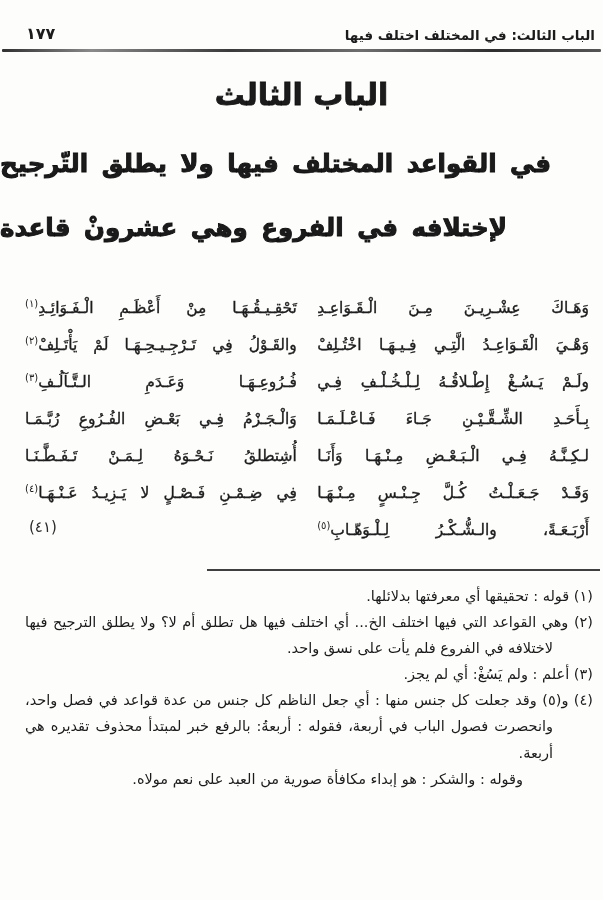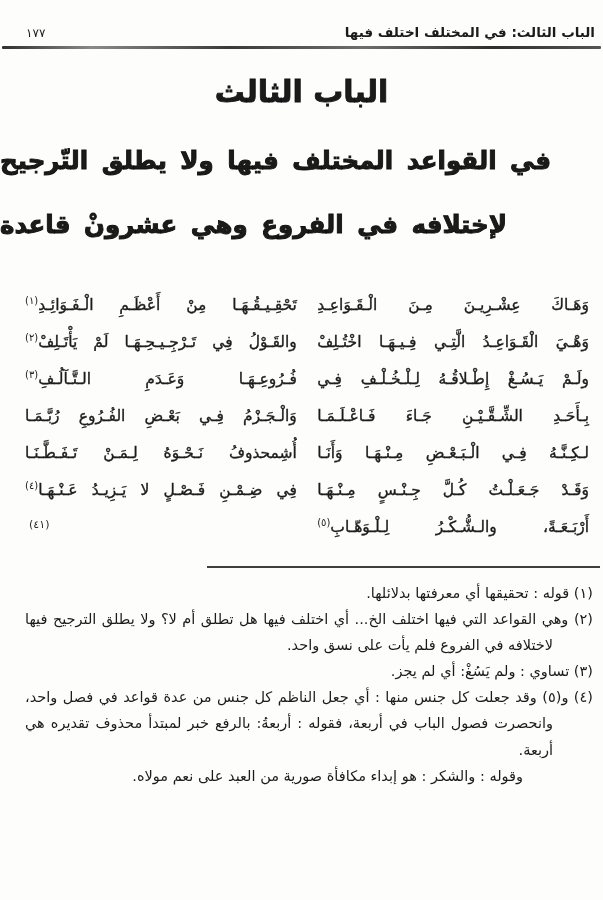--- a/index.html
+++ b/index.html
@@ -12,21 +12,21 @@
     overflow:hidden;
   }
   .page{width:603px;height:900px;background:#fdfdfc;position:relative;}
 
   
   .running-head{
     display:flex;justify-content:space-between;align-items:flex-end;
     padding:24px 8px 5px 26px;
   }
   .running-title{font-size:13.5px;font-weight:bold;letter-spacing:0;}
-  .page-number{font-size:12px;font-weight:normal;}
+  .page-number{font-size:16px;font-weight:bold;}
   .head-rule{
     height:3px;margin:1px 2px 0 2px;border-radius:1px;
     background:linear-gradient(to left,#555 0%,#2e2e2e 18%,#6e6e6e 40%,#3a3a3a 62%,#8a8a8a 85%,#303030 100%);
   }
 
   
   .chapter-title{
     text-align:center;font-size:30px;font-weight:bold;margin:25px 0 8px 0;
     -webkit-text-stroke:0.8px #111;
   }
@@ -40,21 +40,21 @@
   .poem{margin:30px 14px 0 25px;}
   .verse-row{display:flex;justify-content:space-between;line-height:37px;position:relative;}
   .hemi{
     width:48.2%;font-size:15.5px;
     text-align:justify;text-align-last:justify;
     -webkit-text-stroke:0.35px #222;
     white-space:normal;
   }
   .hemi sup{font-size:10px;-webkit-text-stroke:0;line-height:0;}
   .verse-count{
-    position:absolute;left:4px;bottom:3px;font-size:11px;
+    position:absolute;left:4px;bottom:3px;font-size:15px;
     -webkit-text-stroke:0;color:#2a2a2a;
   }
 
   
   .fn-rule{
     height:2px;background:#3f3f3f;width:393px;
     margin:20px 3px 12px auto;
   }
   .footnotes{
     margin:0 10px 6px 25px;font-size:14.5px;line-height:1.8;
@@ -96,21 +96,21 @@
     <div class="verse-row">
       <span class="hemi">ولَـمْ يَـسُـغْ إِطْـلاقُـهُ لِـلْـخُـلْـفِ فِـي</span>
       <span class="hemi"><span>فُـرُوعِـهَـا وَعَـدَمِ الـتَّـآلُـفِ</span><sup>(٣)</sup></span>
     </div>
     <div class="verse-row">
       <span class="hemi"><span>بِـأَحَـدِ الشِّـقَّـيْـنِ جَـاءَ فَـاعْـلَـمَـا</span><sup></sup></span>
       <span class="hemi">وَالْـجَـزْمُ فِـي بَعْـضِ الفُـرُوعِ رُبَّـمَـا</span>
     </div>
     <div class="verse-row">
       <span class="hemi">لـكِـنَّـهُ فِـي الْـبَـعْـضِ مِـنْـهَـا وَأَنَـا</span>
-      <span class="hemi"><span>أُشِمحذوفُ نَـحْـوَهُ لِـمَـنْ تَـفَـطَّـنَـا</span><sup></sup></span>
+      <span class="hemi"><span>أُشِتطلقُ نَـحْـوَهُ لِـمَـنْ تَـفَـطَّـنَـا</span><sup></sup></span>
     </div>
     <div class="verse-row">
       <span class="hemi">وَقَـدْ جَـعَـلْـتُ كُـلَّ جِـنْـسٍ مِـنْـهَـا</span>
       <span class="hemi"><span>فِي ضِـمْـنِ فَـصْـلٍ لا يَـزِيـدُ عَـنْـهَـا</span><sup>(٤)</sup></span>
     </div>
     <div class="verse-row">
       <span class="hemi"><span>أَرْبَـعَـةً، والـشُّـكْـرُ لِـلْـوَهّـابِ</span><sup>(٥)</sup></span>
       <span class="verse-count">(٤١)</span>
     </div>
   </section>
@@ -118,21 +118,21 @@
   <div class="fn-rule"></div>
 
   <section class="footnotes">
     <div class="fn">
       <p class="fn-main"><span class="fn-marker">(١)</span> <span>قوله : تحقيقها أي معرفتها بدلائلها.</span></p>
     </div>
     <div class="fn">
       <p class="fn-main"><span class="fn-marker">(٢)</span> <span>وهي القواعد التي فيها اختلف الخ... أي اختلف فيها هل تطلق أم لا؟ ولا يطلق الترجيح فيها لاختلافه في الفروع فلم يأت على نسق واحد.</span></p>
     </div>
     <div class="fn">
-      <p class="fn-main"><span class="fn-marker">(٣)</span> <span>تساوي : ولم يَسُغْ: أي لم يجز.</span></p>
+      <p class="fn-main"><span class="fn-marker">(٣)</span> <span>أعلم : ولم يَسُغْ: أي لم يجز.</span></p>
     </div>
     <div class="fn">
       <p class="fn-main"><span class="fn-marker">(٤) و(٥)</span> <span>وقد جعلت كل جنس منها : أي جعل الناظم كل جنس من عدة قواعد في فصل واحد، وانحصرت فصول الباب في أربعة، فقوله : أربعةُ: بالرفع خبر لمبتدأ محذوف تقديره هي أربعة.</span></p>
       <p class="fn-extra-deep">وقوله : والشكر : هو إبداء مكافأة صورية من العبد على نعم مولاه.</p>
     </div>
   </section>
 
 </div>
 
 </body></html>

